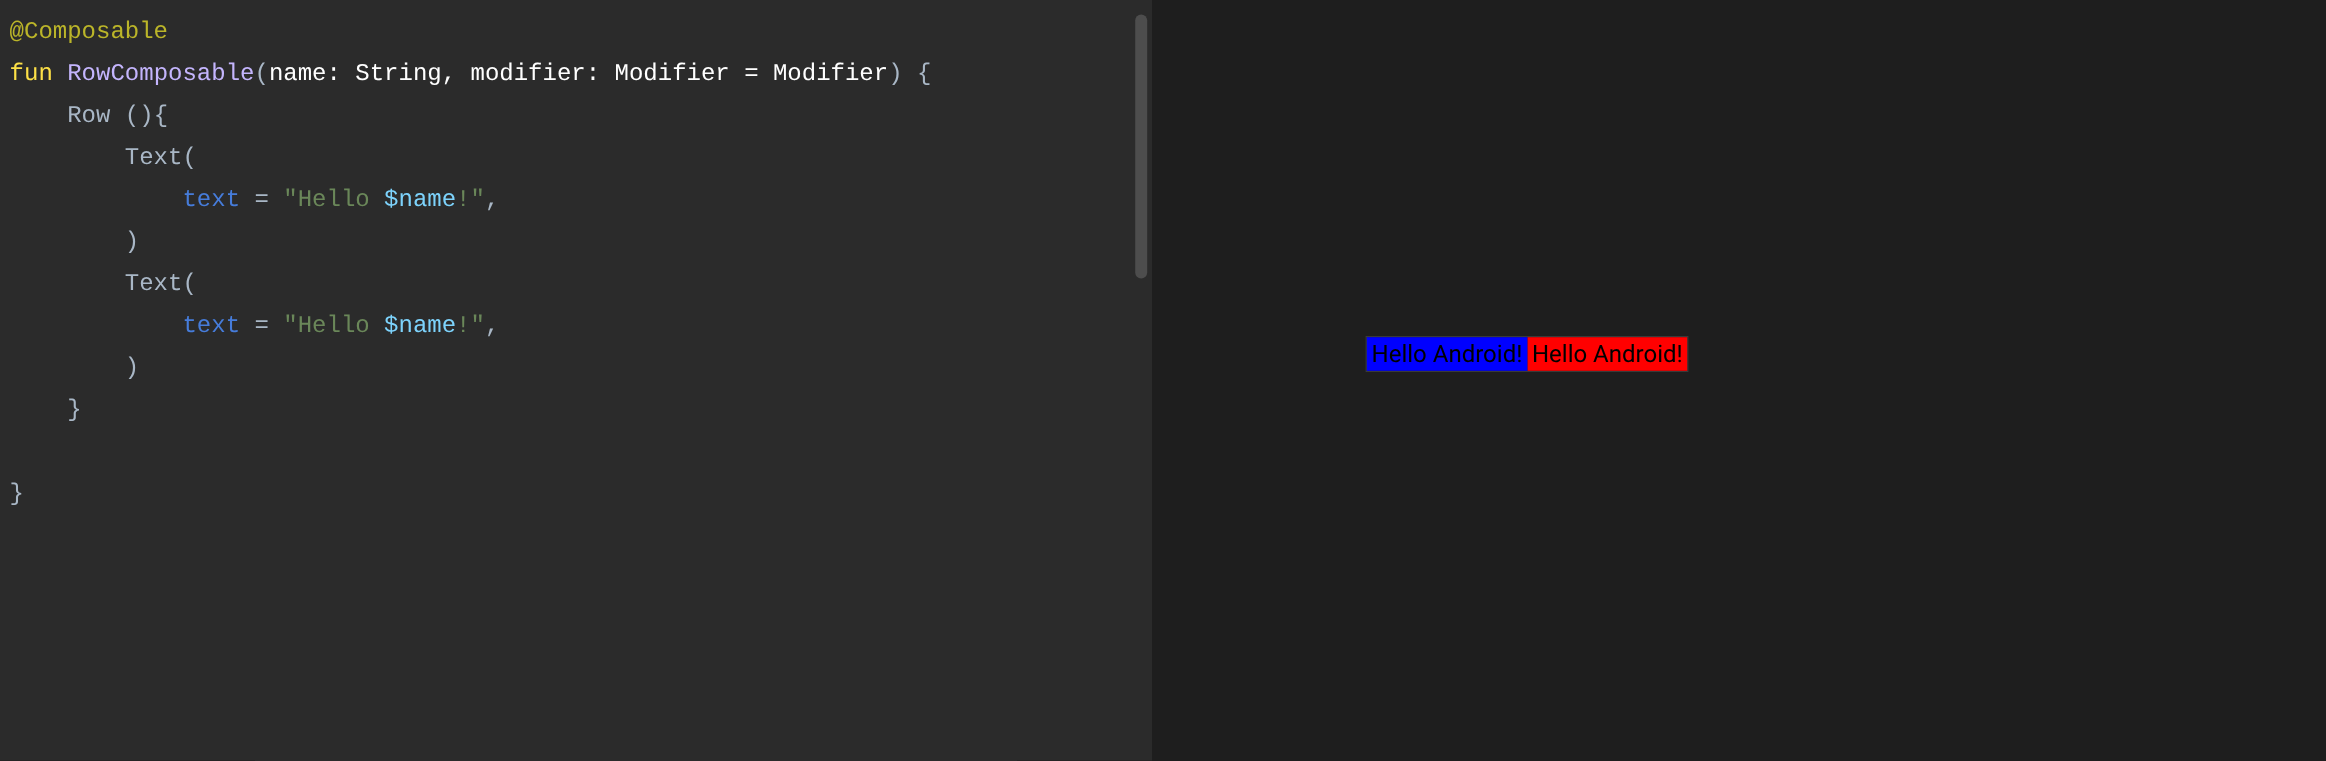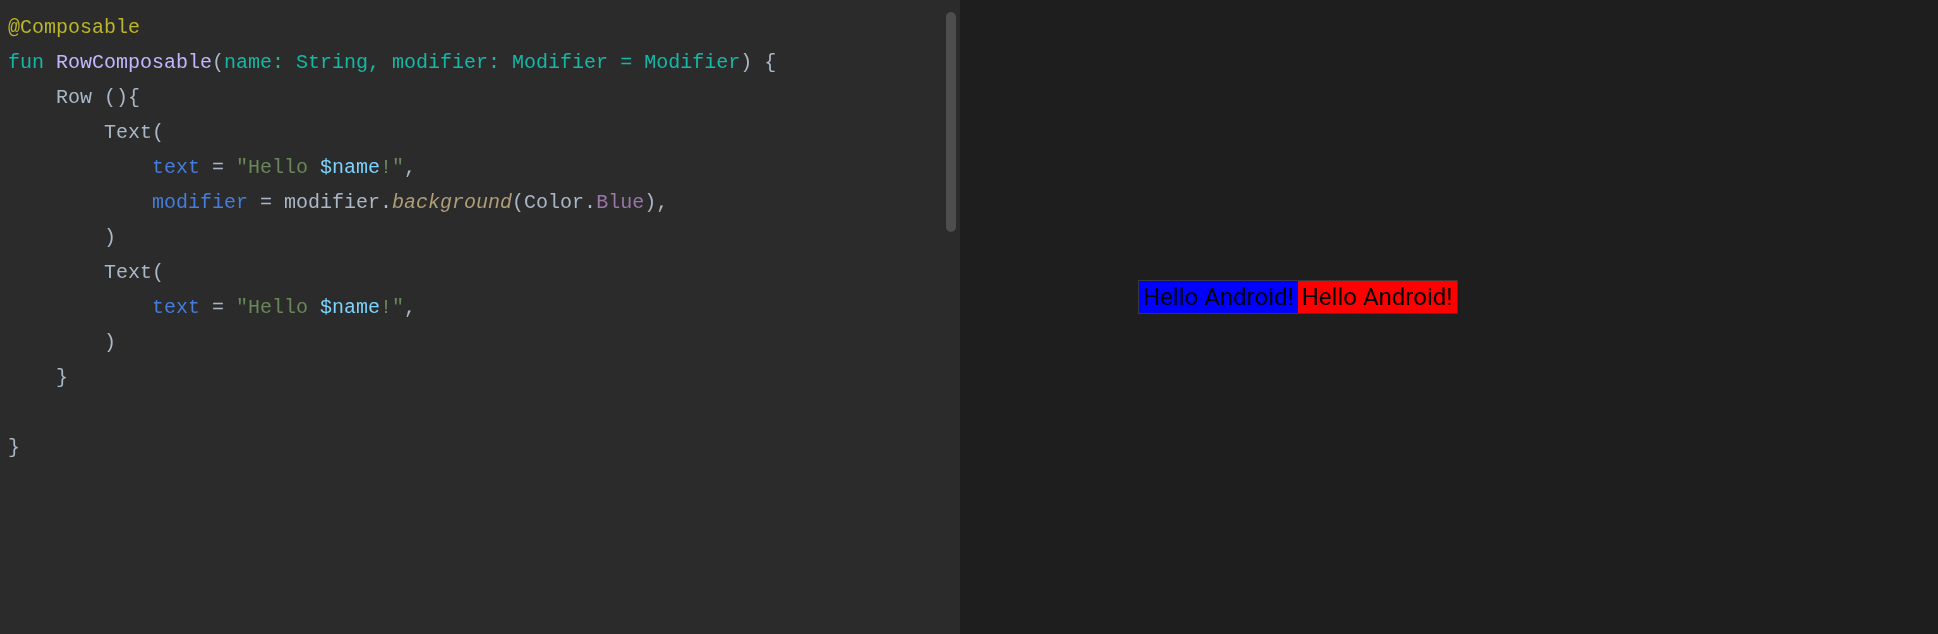--- a/index.html
+++ b/index.html
@@ -23,23 +23,23 @@
       position: relative;
       overflow: hidden;
     }
     .code-line {
       font-size: 20px;
       line-height: 35px;
       white-space: pre;
       font-family: Liberation Mono, monospace;
     }
     .annotation { color: #bbb529; }
-    .keyword { color: #14b8a6; }
+    .keyword { color: #fde047; }
     .func-name { color: #c4b5fd; }
-    .param { color: #14b8a6; }
+    .param { color: #ffffff; }
     .plain { color: #a9b7c6; }
     .brace { color: #a9b7c6; }
     .named-param { color: #467cda; }
     .string { color: #6a8759; }
     .variable { color: #7dd3fc; }
     .italic-method { color: #b09d79; font-style: italic; }
     .enum-val { color: #9876aa; }
     .scrollbar {
       position: absolute;
       right: 4px;
@@ -65,37 +65,36 @@
     }
     .preview-render {
       position: absolute;
       top: 280px;
       left: 178px;
       display: flex;
       border: 1px solid #3a3a3a;
     }
     .preview-text {
       font-family: Roboto, -apple-system, sans-serif;
-      font-size: 24px;
+      font-size: 20px;
       color: #000000;
       padding: 2px 4px;
     }
     .bg-blue { background: #0000ff; }
     .bg-red { background: #ff0000; }
   </style>
 </head>
 <body>
 
 <div class="editor-pane">
   <div class="code-line"><span class="annotation">@Composable</span></div>
   <div class="code-line"><span class="keyword">fun</span><span class="func-name"> RowComposable</span><span class="plain">(</span><span class="param">name: String, modifier: Modifier = Modifier</span><span class="plain">) {</span></div>
   <div class="code-line"><span>    </span><span class="plain">Row </span><span class="plain">()</span><span class="brace">{</span></div>
   <div class="code-line"><span>        </span><span class="plain">Text</span><span class="plain">(</span></div>
   <div class="code-line"><span>            </span><span class="named-param">text</span><span class="plain"> = </span><span class="string">"Hello </span><span class="variable">$name</span><span class="string">!"</span><span class="plain">,</span></div>
-  <div class="code-line"><span>            </span><span class="named-param">modifier</span><span class="plain"> = modifier.</span><span class="italic-method">background</span><span class="plain">(Color.</span><span class="enum-val">Blue</span><span class="plain">),</span></div>
   <div class="code-line"><span>        </span><span class="plain">)</span></div>
   <div class="code-line"><span>        </span><span class="plain">Text</span><span class="plain">(</span></div>
   <div class="code-line"><span>            </span><span class="named-param">text</span><span class="plain"> = </span><span class="string">"Hello </span><span class="variable">$name</span><span class="string">!"</span><span class="plain">,</span></div>
   <div class="code-line"><span>        </span><span class="plain">)</span></div>
   <div class="code-line"><span>    </span><span class="brace">}</span></div>
   <div class="code-line">&nbsp;</div>
   <div class="code-line"><span class="brace">}</span></div>
   <div class="scrollbar"></div>
 </div>
 

